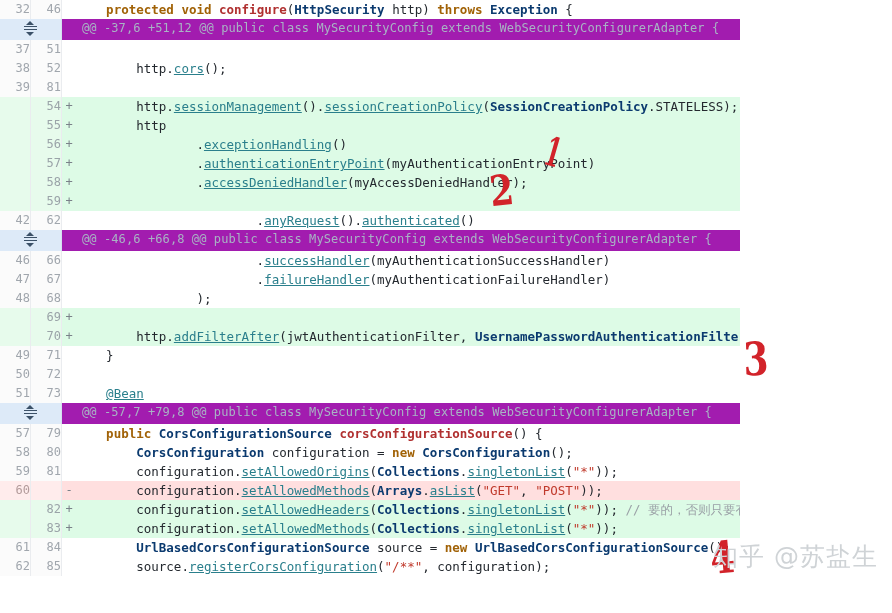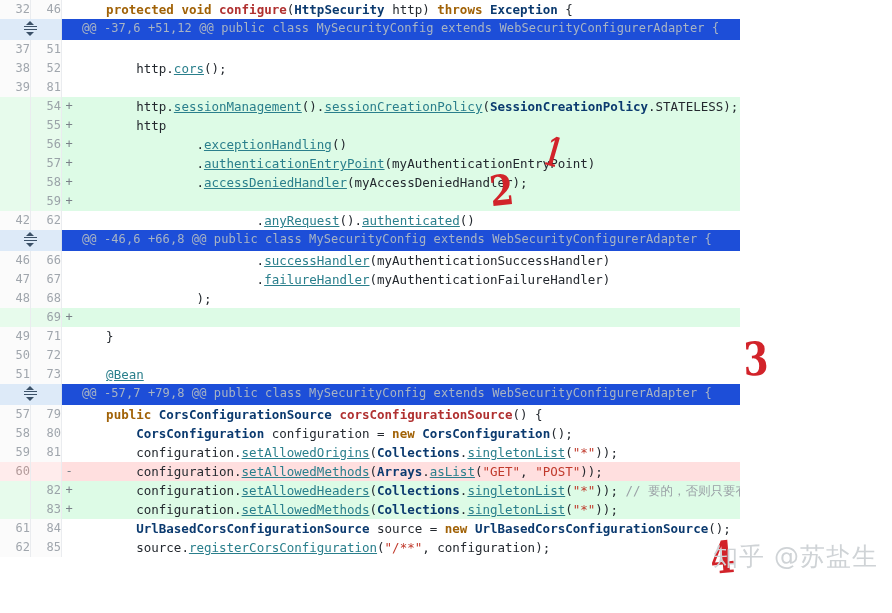--- a/index.html
+++ b/index.html
@@ -72,21 +72,21 @@
     color: #24292f;
     font-size: 12.5px;
     overflow: hidden;
   }
 
   tr.add td.code, tr.add td.marker { background: #ddfbe6; }
   tr.add td.ln, tr.add td.ln2 { background: #e7fbec; color: #9aa3a8; }
   tr.del td.code, tr.del td.marker { background: #ffdfdf; }
   tr.del td.ln, tr.del td.ln2 { background: #ffecec; color: #b39b9b; }
 
-  tr.hunk td { background: #1d4ed8; height: 21px; }
+  tr.hunk td { background: #a21caf; height: 21px; }
   tr.hunk td.hunktext {
     color: #a8b4c4;
     font-size: 12px;
     padding-left: 6px;
     letter-spacing: 0.1px;
   }
   tr.hunk td.expander {
     background: #ddeaf8;
     border-right: 1px solid #d3e0ef;
     text-align: center;
@@ -279,20 +279,26 @@
           <td class="ln2">68</td>
           <td class="marker"></td>
           <td class="code">                );</td>
         </tr>
         <tr class="add">
           <td class="ln"></td>
           <td class="ln2">69</td>
           <td class="marker">+</td>
           <td class="code"></td>
         </tr>
+        <tr class="add">
+          <td class="ln"></td>
+          <td class="ln2">70</td>
+          <td class="marker">+</td>
+          <td class="code">        <span class="pln">http</span>.<span class="mth">addFilterAfter</span>(<span class="pln">jwtAuthenticationFilter</span>, <span class="typ">UsernamePasswordAuthenticationFilter</span>.<span class="kw">class</span>);</td>
+        </tr>
         <tr class="ctx">
           <td class="ln">49</td>
           <td class="ln2">71</td>
           <td class="marker"></td>
           <td class="code">    }</td>
         </tr>
         <tr class="ctx">
           <td class="ln">50</td>
           <td class="ln2">72</td>
           <td class="marker"></td>

